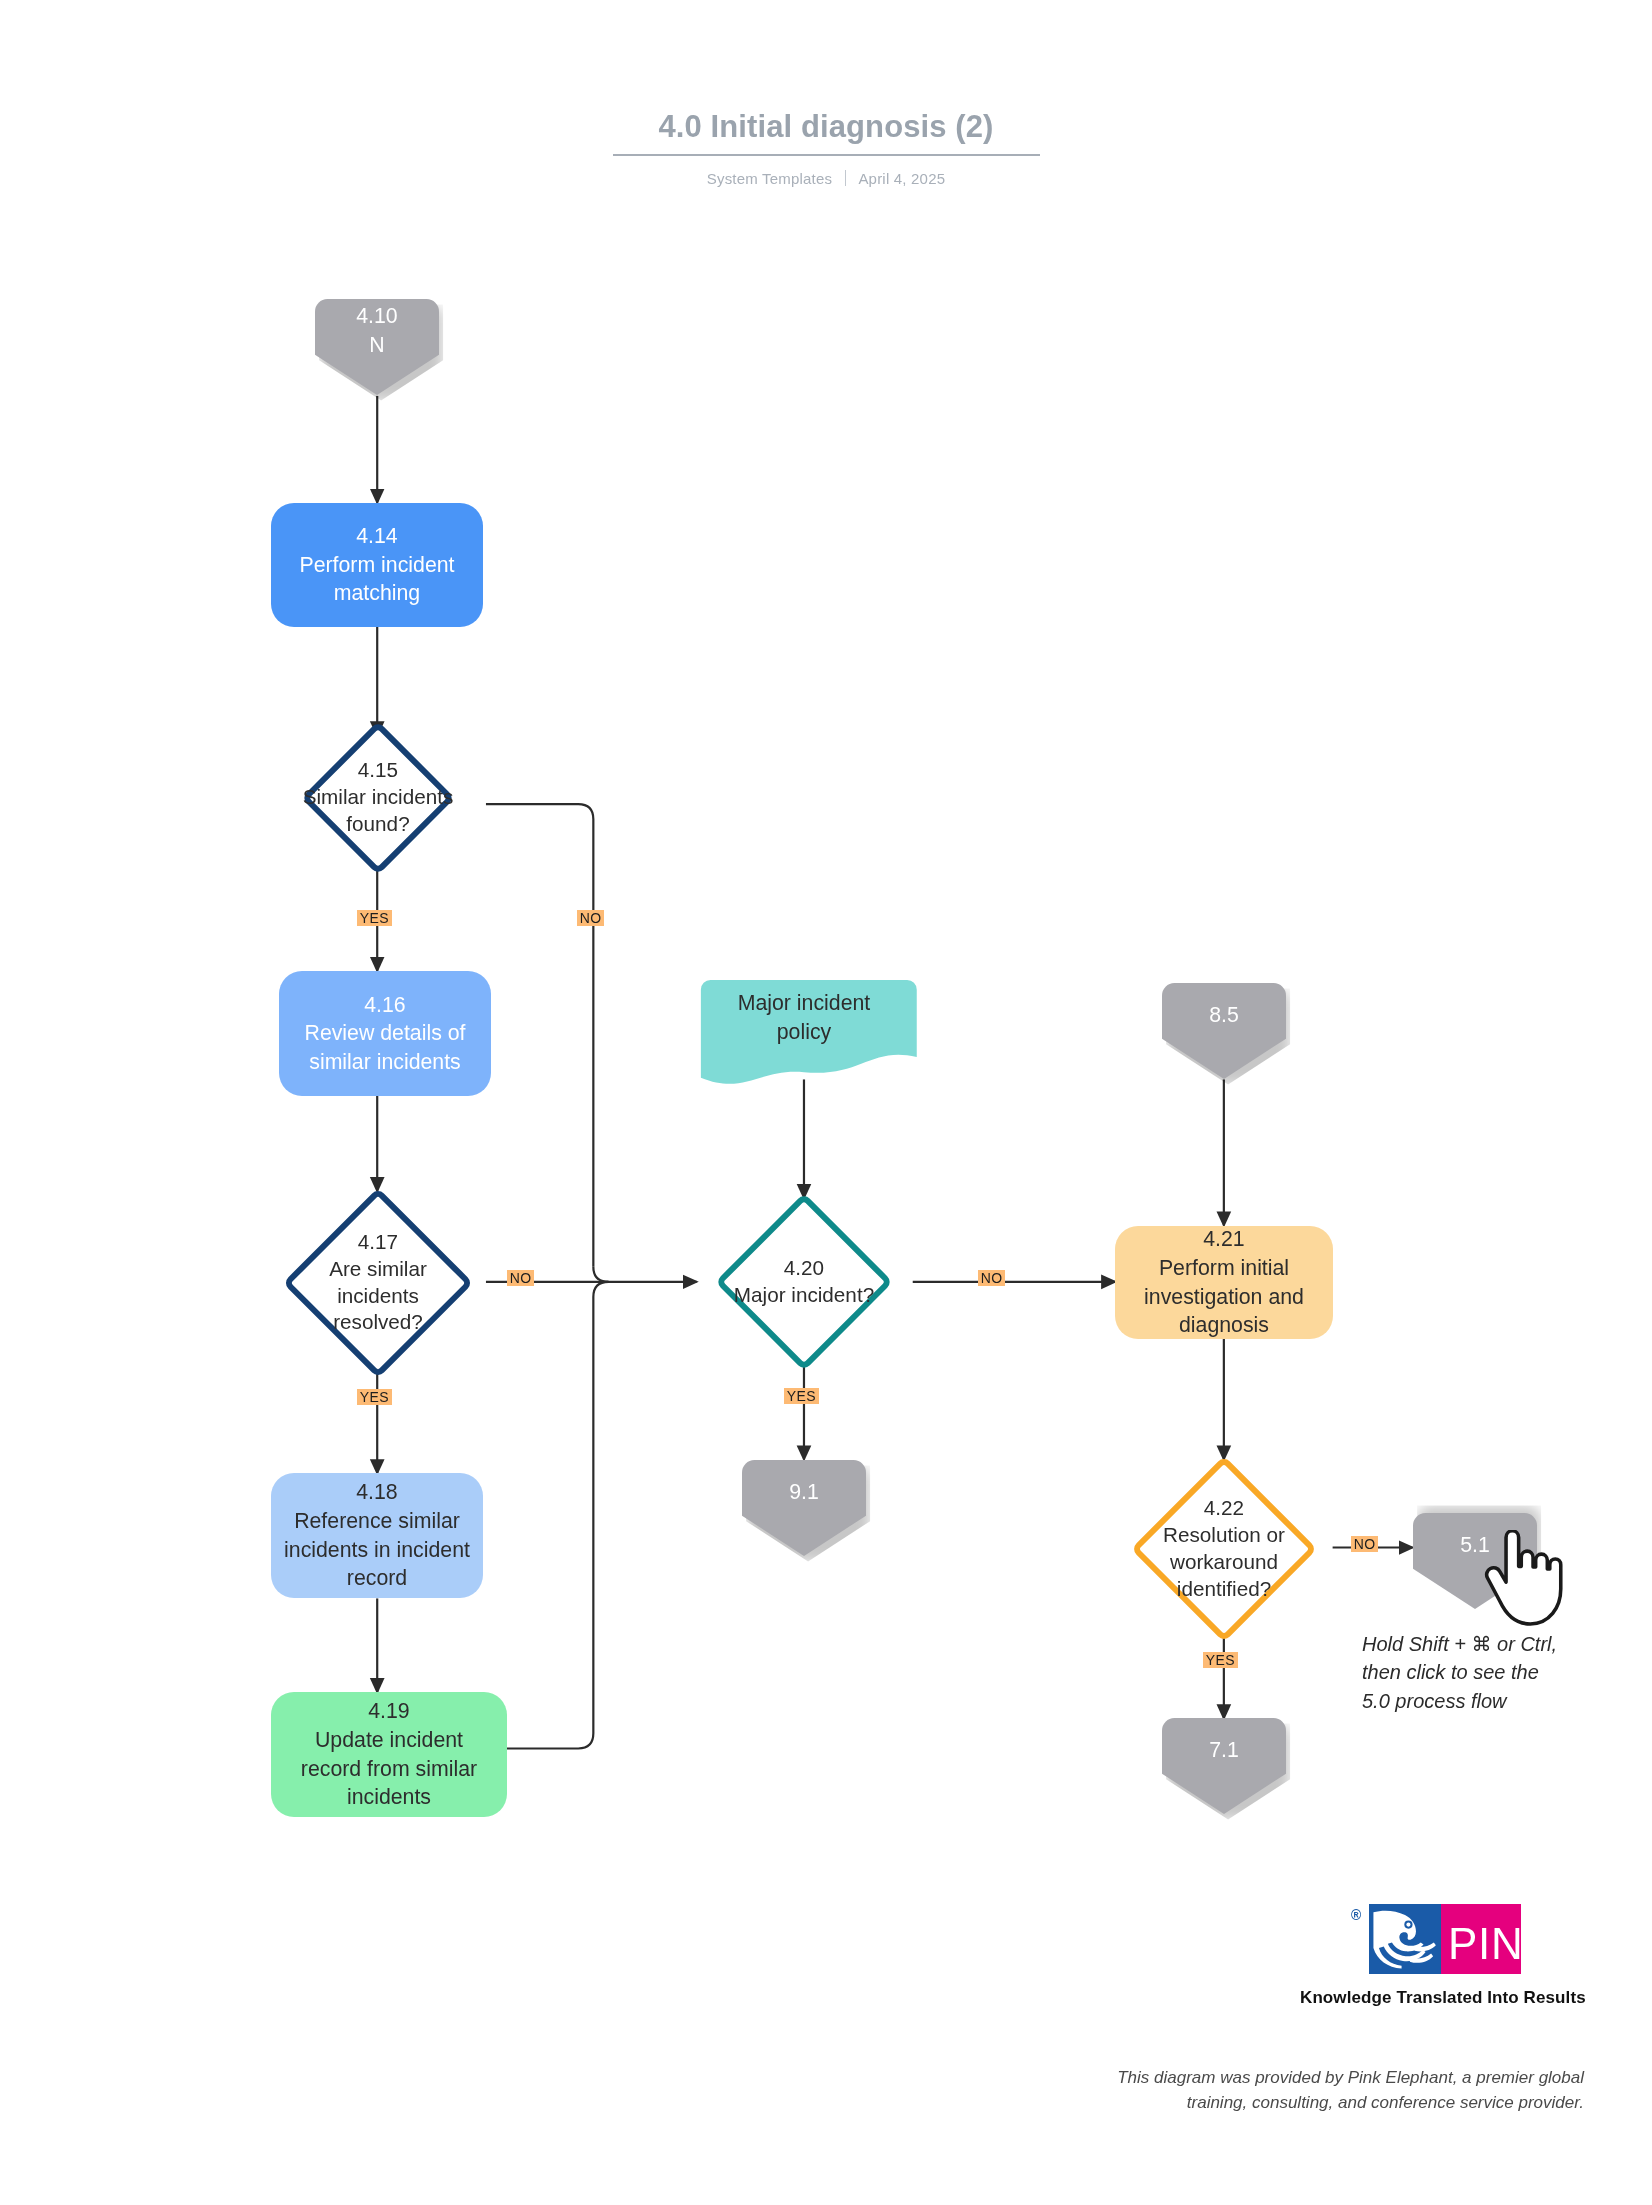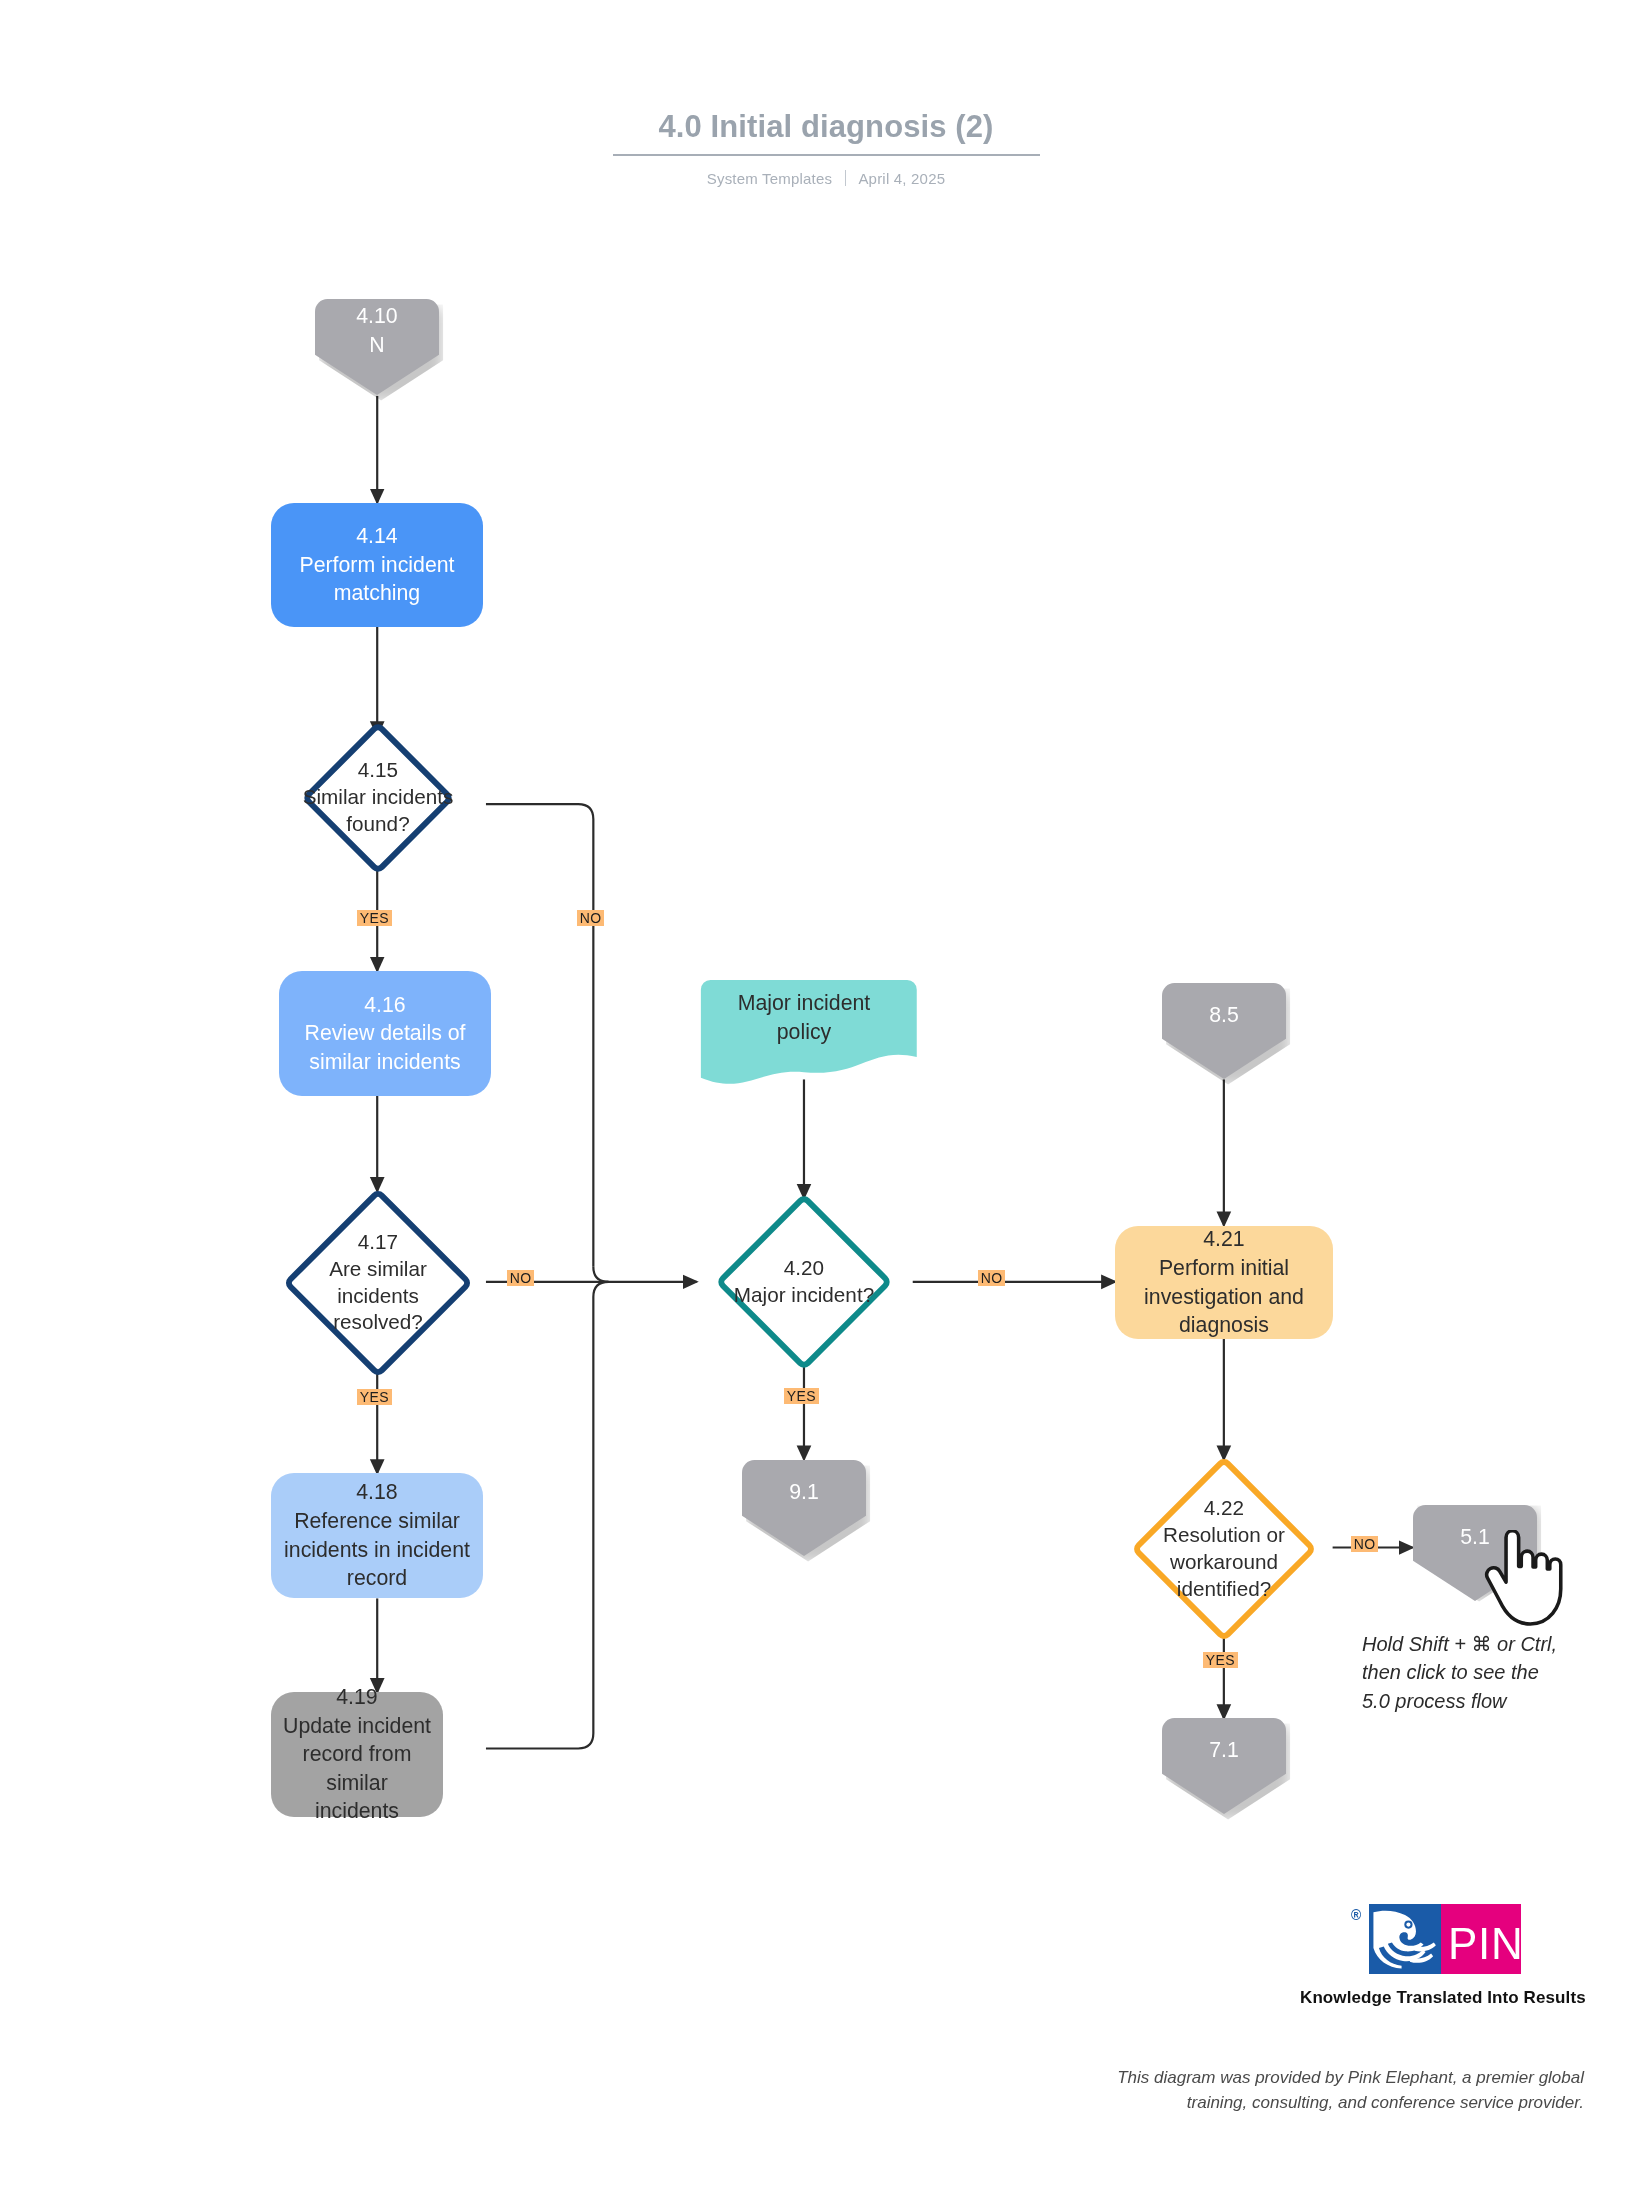--- a/index.html
+++ b/index.html
@@ -194,21 +194,21 @@
 resolved?</div>
   </div>
 
   <div class="node proc" style="left:271px;top:1473px;width:212px;height:125px;background:#aacdf9;color:#2d2d2d;">
     <span class="txt">4.18
 Reference similar
 incidents in incident
 record</span>
   </div>
 
-  <div class="node proc" style="left:271px;top:1692px;width:172px;height:125px;background:#a3a3a3;color:#2d2d2d;">
+  <div class="node proc" style="left:271px;top:1692px;width:236px;height:125px;background:#86efac;color:#2d2d2d;">
     <span class="txt">4.19
 Update incident
 record from similar
 incidents</span>
   </div>
 
   <div class="docshape" style="left:691px;top:980px;width:226px;height:110px;">
     <svg width="226" height="110" viewBox="0 0 328 160" xmlns="http://www.w3.org/2000/svg">
       <path d="M14,0 H314 a14,14 0 0 1 14,14 V112
                C262,96 246,142 164,134
@@ -251,21 +251,21 @@
   <div class="diamond" style="left:1115px;top:1460px;width:218px;height:178px;">
     <div class="dshape" style="width:120px;height:120px;border-width:6.9px;border-color:#f9a826;"></div>
     <div class="dlabel">4.22
 Resolution or
 workaround
 identified?</div>
   </div>
 
   <div class="shield-wrap" style="left:1413px;top:1500px;width:124px;height:96px;">
     <div class="shadow"></div>
-    <div class="node shield" style="left:0;top:5px;width:124px;height:96px;position:absolute;">
+    <div class="node shield" style="left:0;top:13px;width:124px;height:96px;position:absolute;">
       <span class="txt">5.1</span>
     </div>
   </div>
 
   <div class="shield-wrap" style="left:1162px;top:1718px;width:124px;height:96px;">
     <div class="shadow"></div>
     <div class="node shield" style="left:0;top:0;width:124px;height:96px;position:absolute;">
       <span class="txt">7.1</span>
     </div>
   </div>

